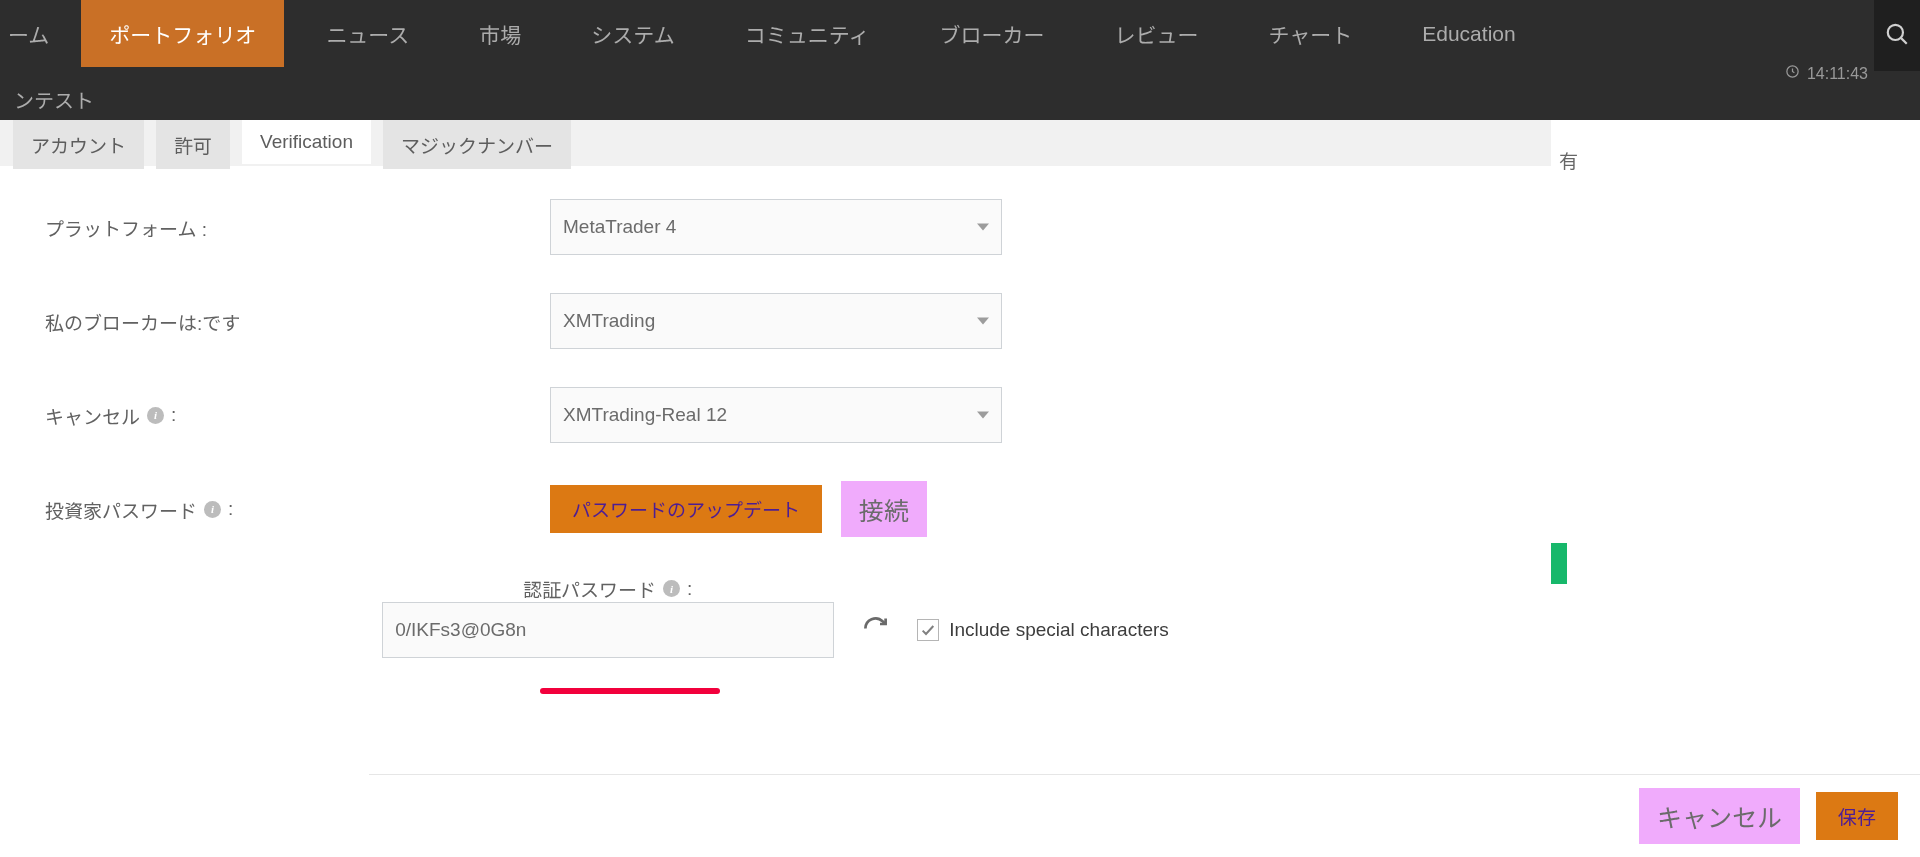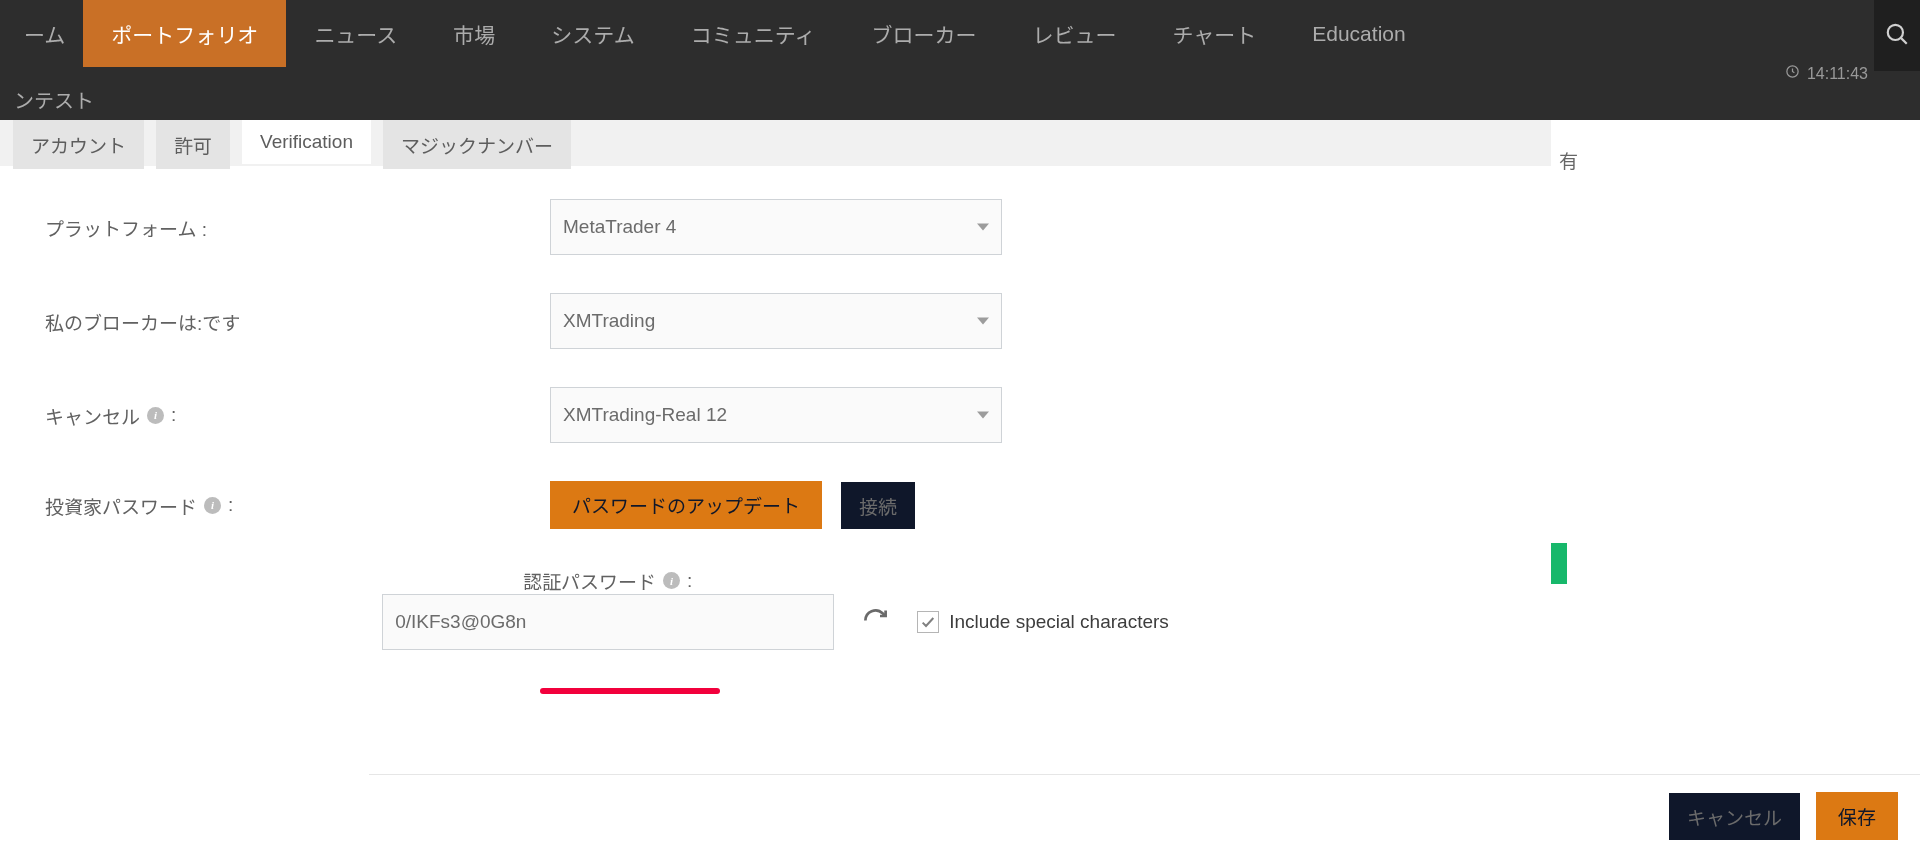--- a/index.html
+++ b/index.html
@@ -1,19 +1,19 @@
 <!DOCTYPE html>
 <html><head>
   <meta charset="utf-8">
   <style>
     * { margin:0; padding:0; box-sizing:border-box; font-family:"Helvetica Neue", Arial, "Hiragino Kaku Gothic ProN", "Noto Sans JP", Meiryo, sans-serif; }
     body { background:#fff; width:1920px; height:857px; overflow:hidden; position:relative; }
 
     .top-nav { background:#2d2d2d; height:79px; width:100%; display:flex; align-items:flex-start; position:relative; }
-    .nav-items { display:flex; align-items:flex-start; height:67px; padding-left:16px; gap:0; }
+    .nav-items { display:flex; align-items:flex-start; height:67px; padding-left:0; gap:14px; }
     .nav-item { color:#acacac; font-size:21px; padding:22px 28px; cursor:pointer; display:flex; align-items:center; height:67px; }
     .nav-item.active { background:#c97026; color:#fff; }
     .nav-item:first-child { padding-left:8px; padding-right:18px; }
 
     .search-btn { position:absolute; right:0; top:0; width:46px; height:71px; background:#1f1f1f; display:flex; align-items:center; justify-content:center; cursor:pointer; }
     .search-icon svg { width:26px; height:26px; stroke:#d0d0d0; fill:none; stroke-width:2; }
 
     .clock { position:absolute; right:52px; top:64px; color:#999; font-size:16px; display:flex; align-items:center; gap:7px; }
     .clock-icon svg { width:15px; height:15px; stroke:#999; fill:none; stroke-width:2; }
 
@@ -37,22 +37,22 @@
     .input-cell { position:relative; }
     .text-field,
     .select-field { width:452px; border:1px solid #cfd3d7; background:#fafafa; color:#6b6b6b; font-size:19px; padding:8px 12px; height:56px; display:flex; align-items:center; justify-content:space-between; cursor:pointer; }
     .text-field { cursor:text; }
     .redaction { width:110px; height:26px; background:#000; border-radius:12px; }
     .chevron { color:#9c9c9c; }
     .chevron svg { width:12px; height:12px; fill:#9c9c9c; }
 
     .side-btn { margin-left:84px; background:#e9ebed; color:#5f5f5f; font-size:19px; padding:10px 18px; cursor:pointer; border:none; }
 
-    .btn-orange { background:#dc7913; color:#0f172a; font-size:19px; padding:10px 22px 11px 22px; border:none; cursor:pointer; }
-    .btn-grey   { background:#0f172a; color:#6b6b6b; font-size:19px; padding:10px 18px; border:none; cursor:pointer; }
+    .btn-orange { background:#dc7913; color:#4c1d95; font-size:19px; padding:10px 22px 11px 22px; border:none; cursor:pointer; }
+    .btn-grey   { background:#f0abfc; color:#6b6b6b; font-size:25px; padding:10px 18px; border:none; cursor:pointer; }
     .btn-row { display:flex; gap:19px; align-items:center; }
 
     .verify-row { display:flex; align-items:center; }
     .refresh-btn { margin-left:28px; cursor:pointer; }
     .refresh-btn svg { width:27px; height:27px; stroke:#6a6a6a; fill:none; stroke-width:2.4; }
     .checkbox-wrap { display:flex; align-items:center; gap:10px; margin-left:28px; }
     .checkbox { width:22px; height:22px; border:1px solid #b5b5b5; background:#fff; display:flex; align-items:center; justify-content:center; cursor:pointer; }
     .checkbox svg { width:16px; height:16px; stroke:#808080; fill:none; stroke-width:3; }
     .checkbox-label { font-size:19px; color:#3d3d3d; }
 

